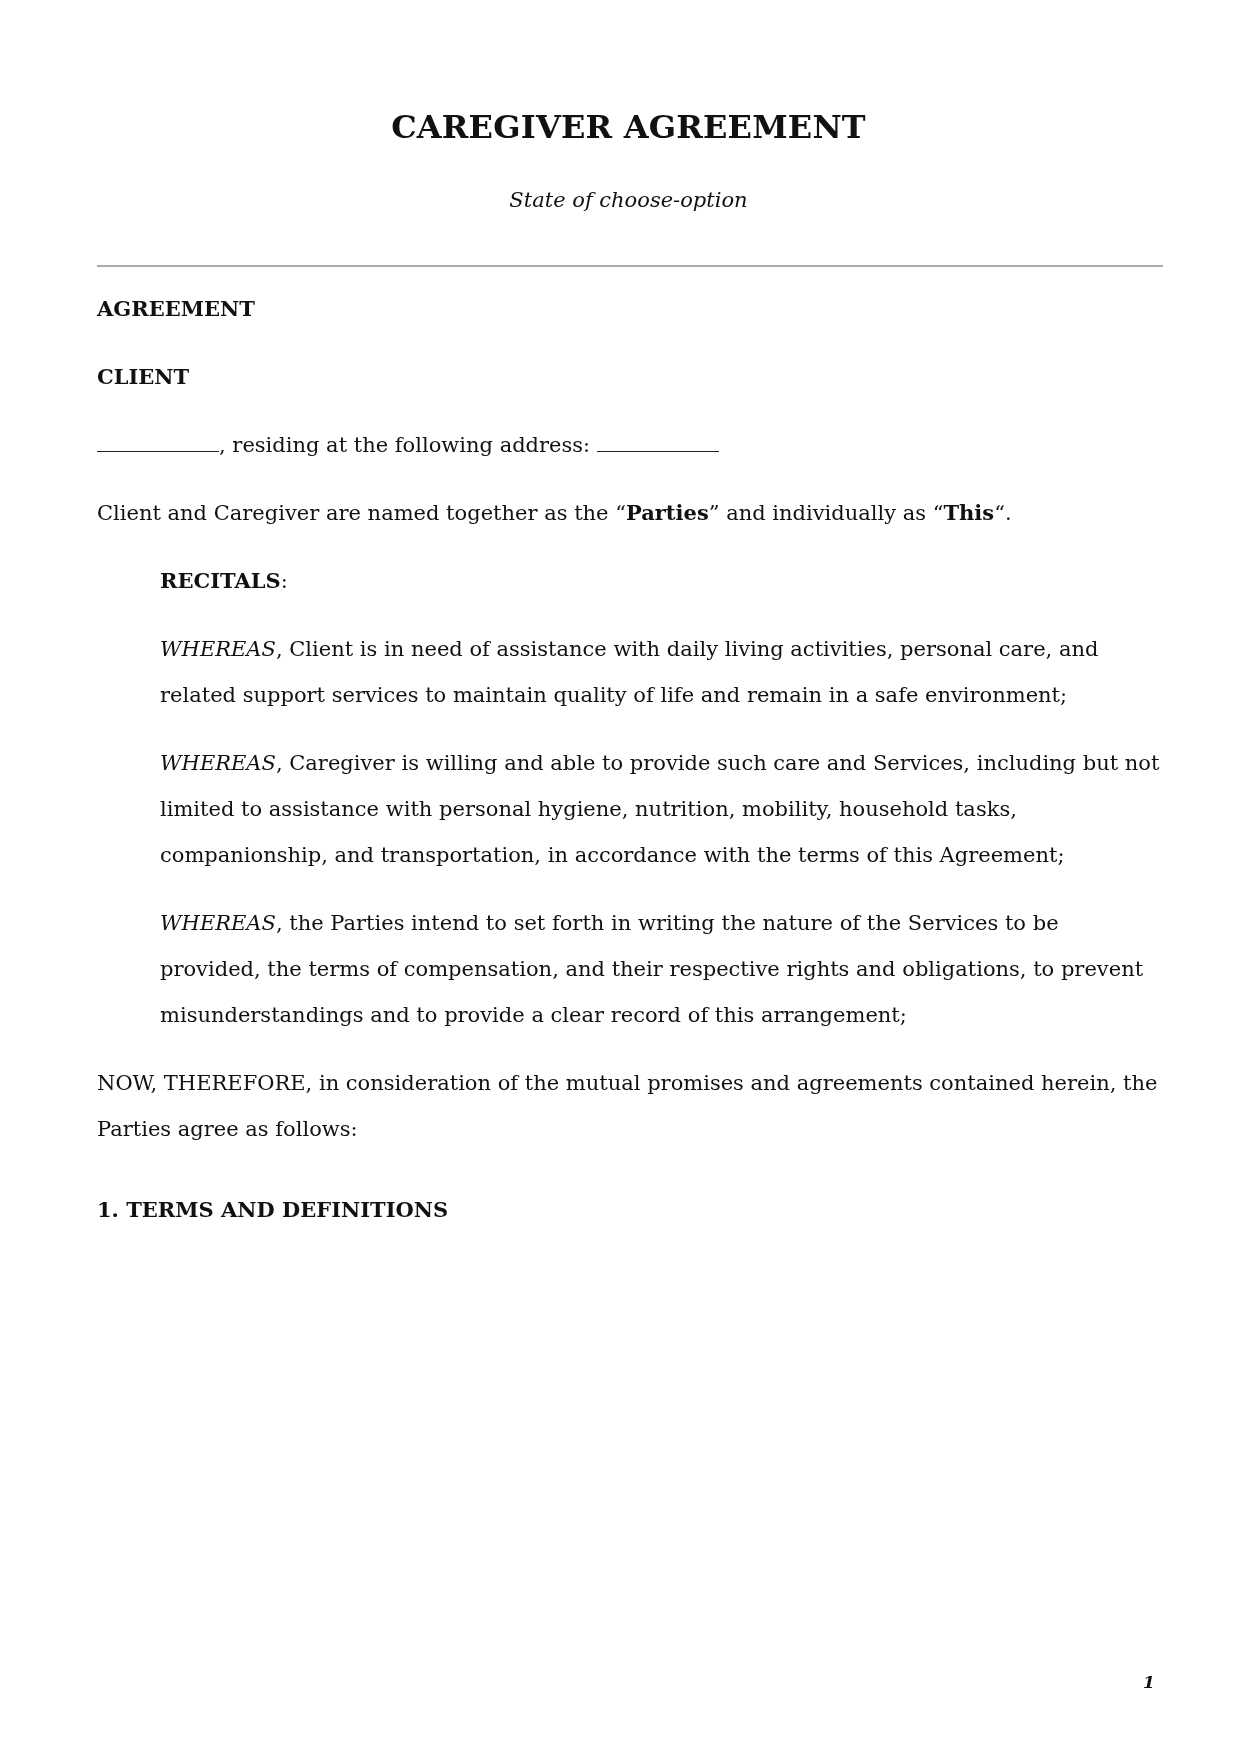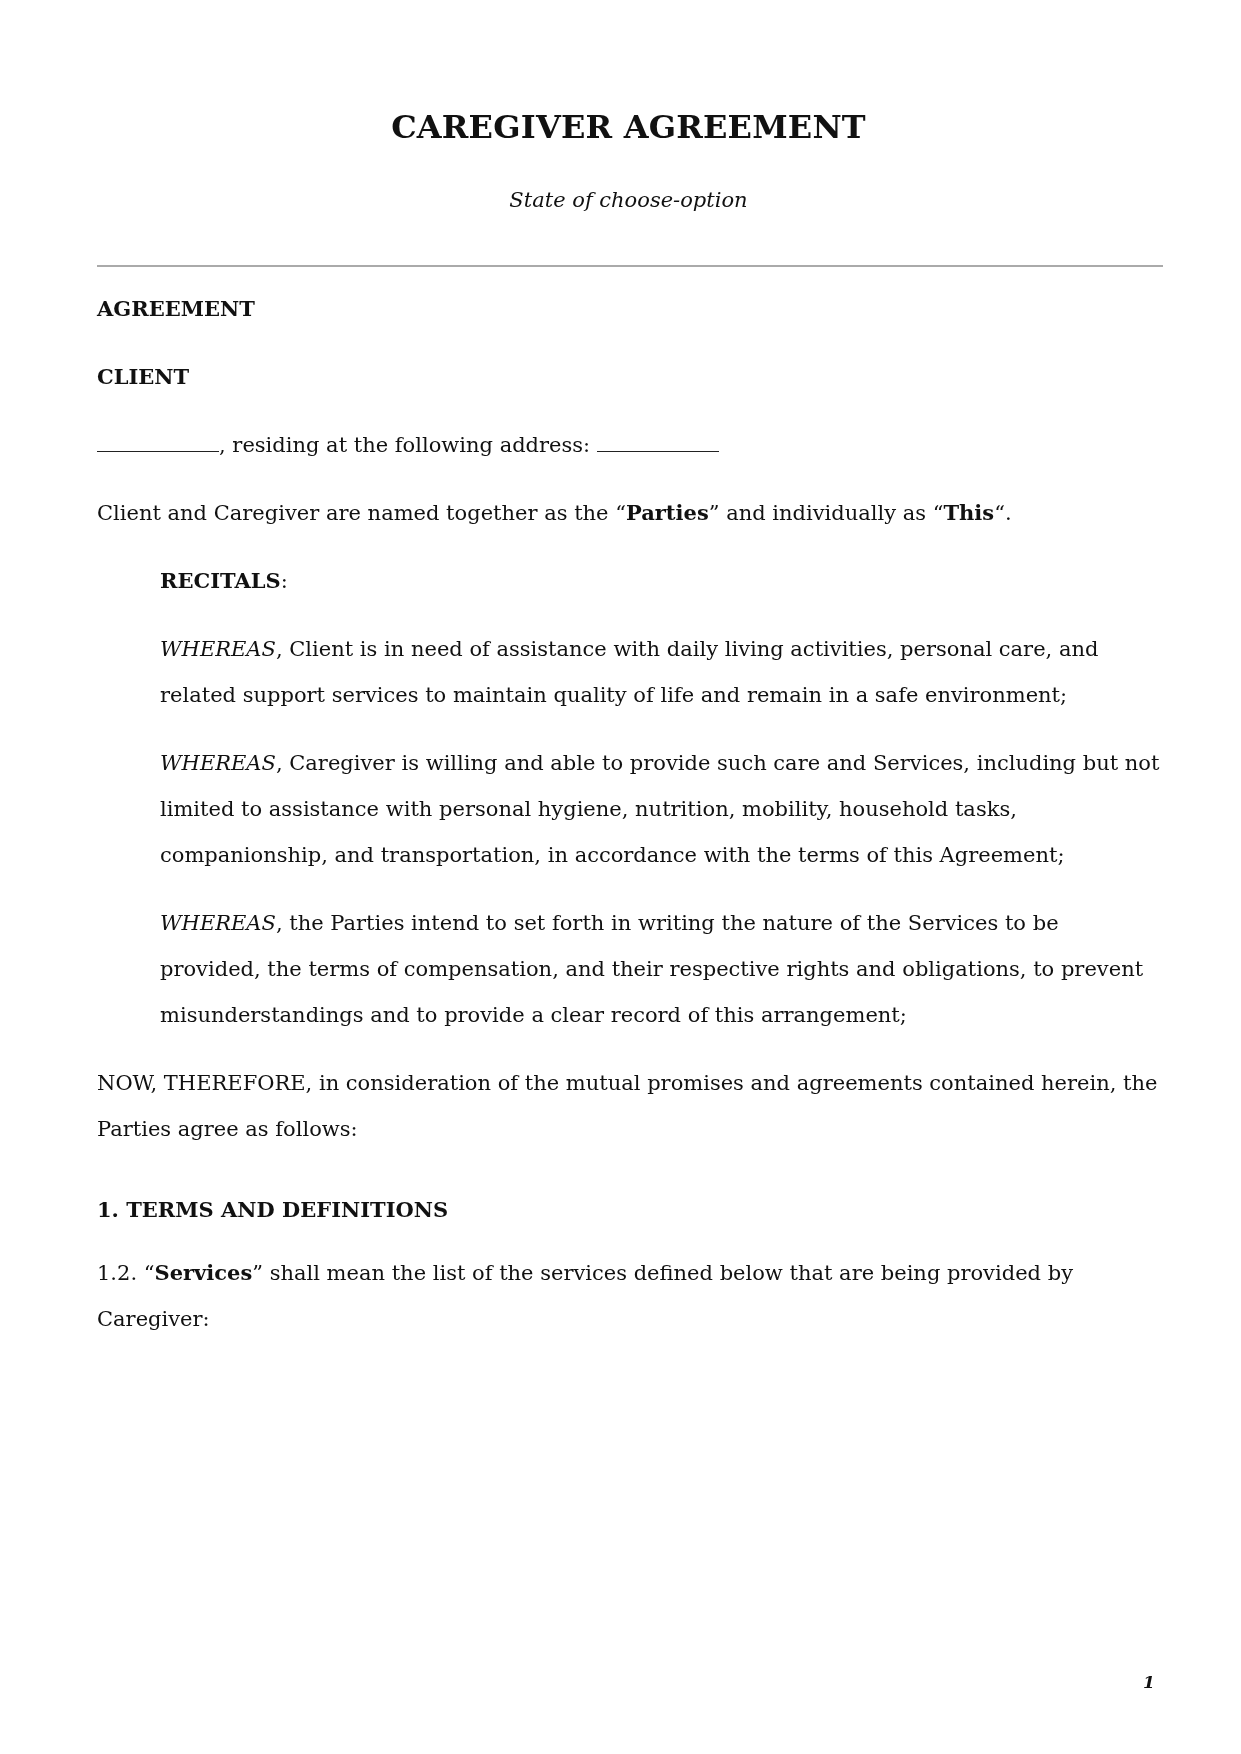--- a/index.html
+++ b/index.html
@@ -62,18 +62,17 @@
       <p class="para"><i>WHEREAS</i><span>, Client is in need of assistance with daily living activities, personal care, and related support services to maintain quality of life and remain in a safe environment;</span></p>
       <p class="para"><i>WHEREAS</i><span>, Caregiver is willing and able to provide such care and Services, including but not limited to assistance with personal hygiene, nutrition, mobility, household tasks, companionship, and transportation, in accordance with the terms of this Agreement;</span></p>
       <p class="para"><i>WHEREAS</i><span>, the Parties intend to set forth in writing the nature of the Services to be provided, the terms of compensation, and their respective rights and obligations, to prevent misunderstandings and to provide a clear record of this arrangement;</span></p>
     </div>
 
     <p class="para">NOW, THEREFORE, in consideration of the mutual promises and agreements contained herein, the Parties agree as follows:</p>
 
     <h2 class="section-head">1. TERMS AND DEFINITIONS</h2>
 
 
-    <p class="para"><span>1.2. </span><span>“</span><b>Services</b><span>”</span><span> shall mean the list of the services defined below that are being provided by Caregiver:</span></p>
 
   </div>
 
   <div class="page-number">1</div>
 </div>
 
 </body></html>

